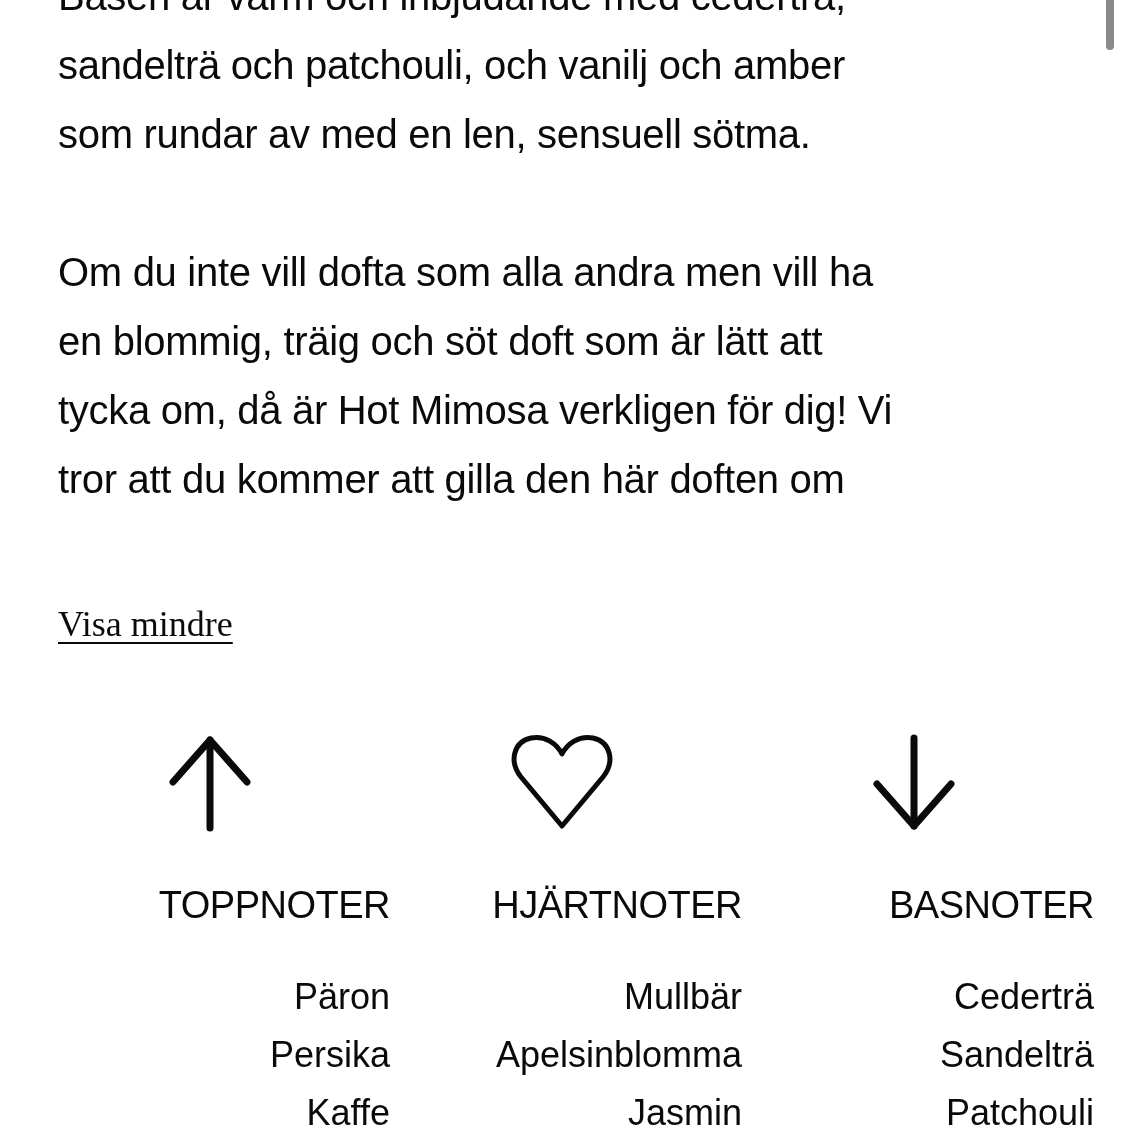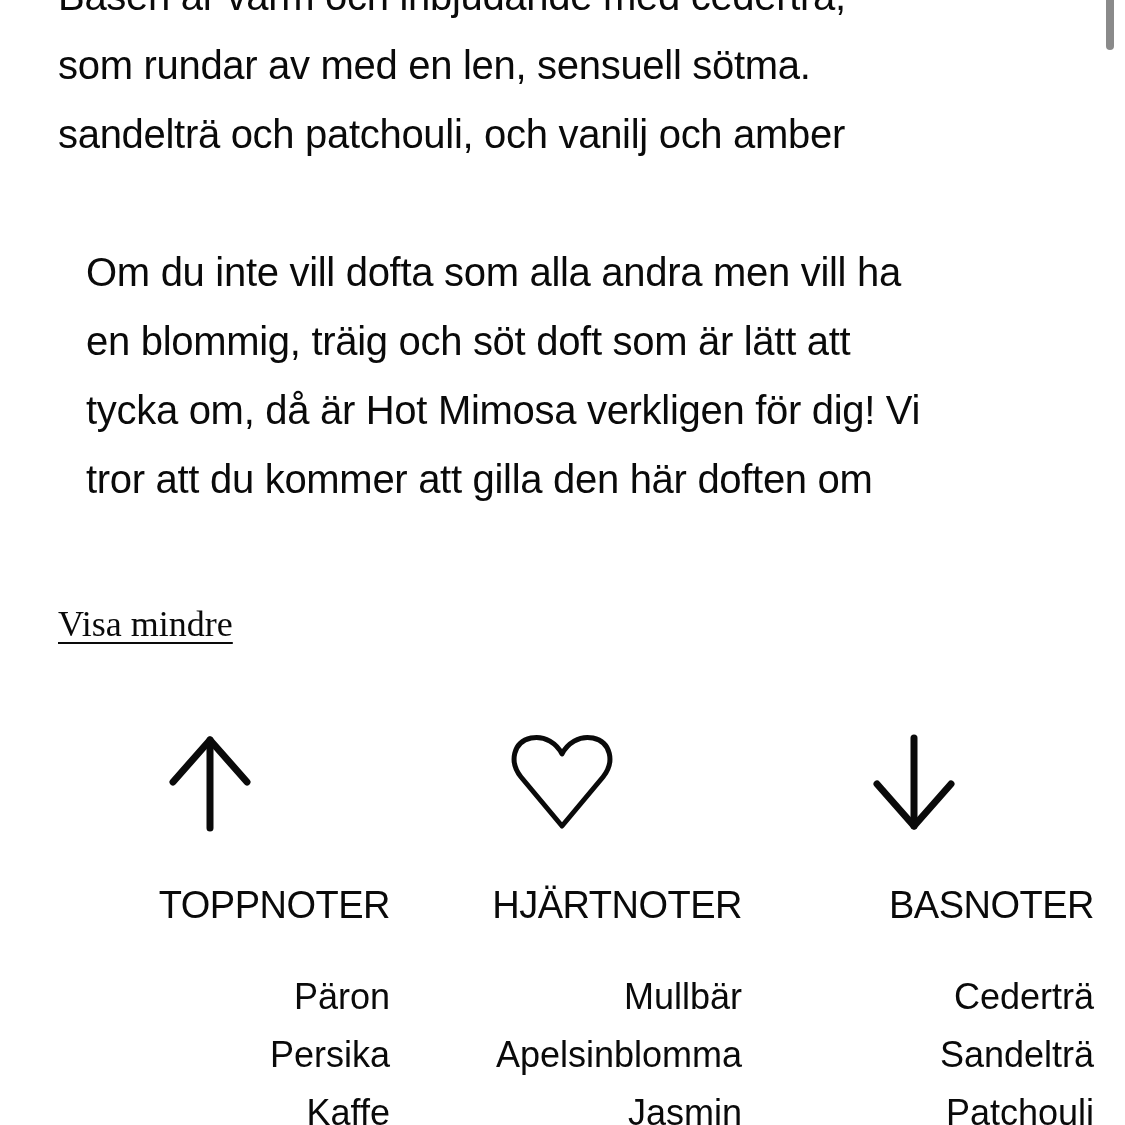--- a/index.html
+++ b/index.html
@@ -6,21 +6,21 @@
   body {
     width:1125px; height:1125px; overflow:hidden; background:#ffffff;
     position:relative; color:#0a0a0a;
     font-family: "Liberation Sans", "DejaVu Sans", sans-serif;
   }
   .desc {
     position:absolute; left:58px; top:-38px; width:1030px;
     font-size:40px; line-height:69px; letter-spacing:-0.3px;
   }
   .desc p { margin:0; }
-  .desc p + p { margin-top:69px;margin-left:28px; }
+  .desc p + p { margin-top:69px; }
   .line { display:block; white-space:nowrap; }
   .toggle {
     position:absolute; left:58px; top:603px; font-size:36px;
     text-decoration:underline; text-underline-offset:6px; text-decoration-thickness:2px;
     color:#0a0a0a; cursor:pointer;font-family:Liberation Serif, serif;
   }
   .notes { position:absolute; left:0; top:720px; width:1125px; height:400px; }
   .col { position:absolute; top:12px; width:360px; text-align:right; }
   .col .icon { height:110px; display:flex; justify-content:center; align-items:flex-start; }
   .col .title { margin-top:34px; font-size:38px; letter-spacing:-0.5px; line-height:58px; }
@@ -30,22 +30,22 @@
     position:absolute; right:11px; top:-4px; width:8px; height:54px;
     background:#8a8a8a; border-radius:4px;
   }
 </style>
 </head>
 <body>
 
 <div class="desc">
   <p>
     <span class="line">Basen är varm och inbjudande med cederträ,</span>
+    <span class="line">sandelträ och patchouli, och vanilj och amber</span>
     <span class="line">som rundar av med en len, sensuell sötma.</span>
-    <span class="line">sandelträ och patchouli, och vanilj och amber</span>
   </p>
   <p>
     <span class="line">Om du inte vill dofta som alla andra men vill ha</span>
     <span class="line">en blommig, träig och söt doft som är lätt att</span>
     <span class="line">tycka om, då är Hot Mimosa verkligen för dig! Vi</span>
     <span class="line">tror att du kommer att gilla den här doften om</span>
   </p>
 </div>
 
 <a class="toggle">Visa mindre</a>

